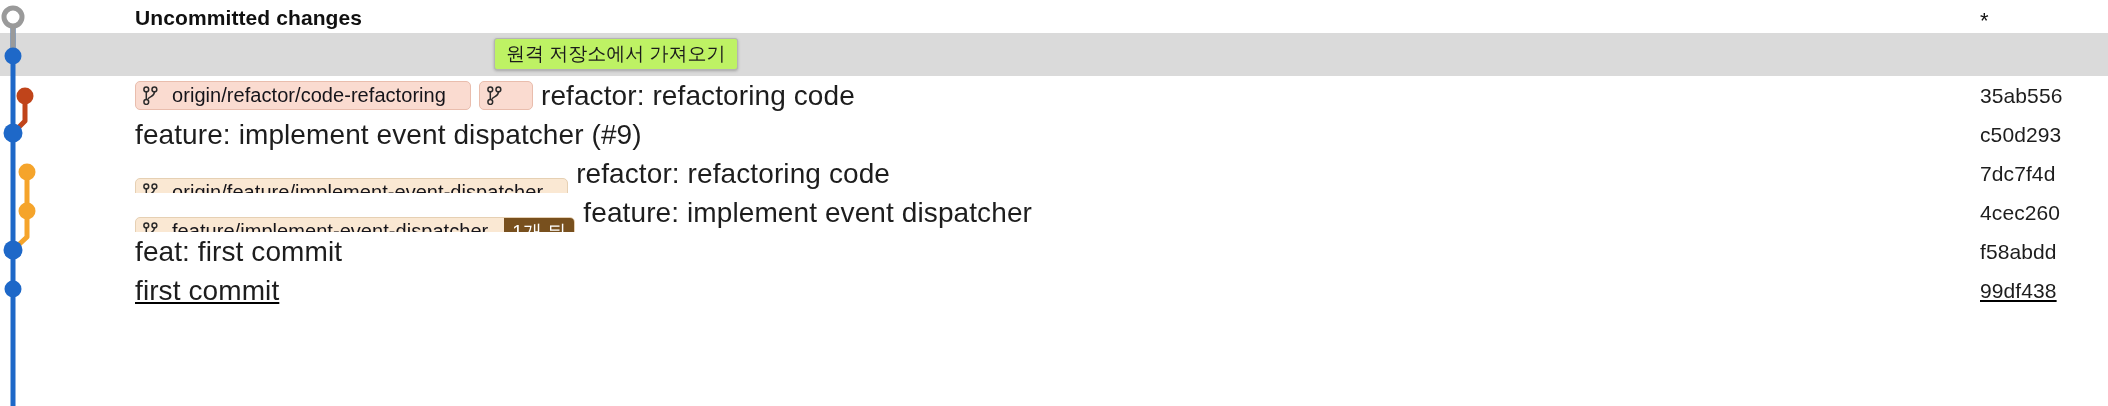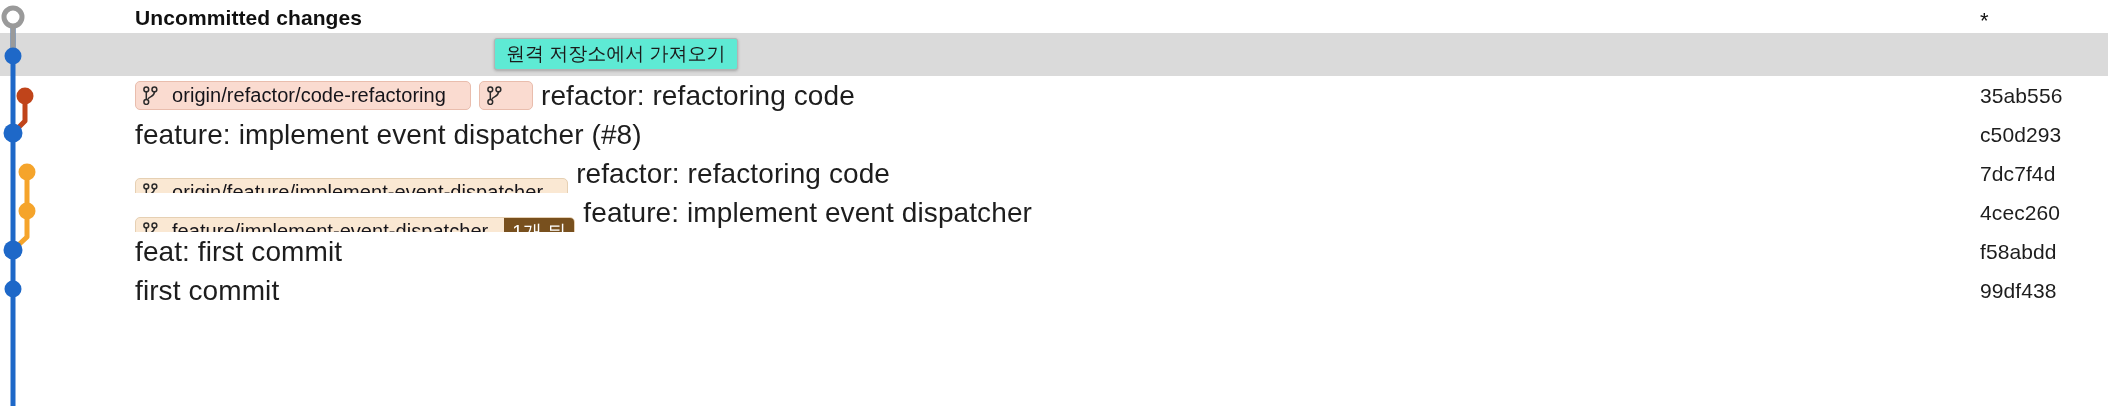--- a/index.html
+++ b/index.html
@@ -118,21 +118,21 @@
 
   
   #tooltip {
     position: absolute;
     left: 494px;
     top: 38px;
     height: 32px;
     display: flex;
     align-items: center;
     padding: 0 11px;
-    background: #5eead4;
+    background: #bef264;
     border: 1px solid #b4b4b4;
     border-radius: 3px;
     font-size: 19px;
     color: #1b1b1b;
     white-space: nowrap;
     box-shadow: 0 1px 3px rgba(0,0,0,.25);
     z-index: 50;
   }
 
   
@@ -240,21 +240,21 @@
           </span>
           <span class="commit-msg">refactor: refactoring code</span>
         </div>
         <div class="hash-col">
           <span>35ab556</span>
         </div>
       </div>
       <div class="row" style="top: 115px;">
         <div class="graph-col"></div>
         <div class="msg-col">
-          <span class="commit-msg">feature: implement event dispatcher (#8)</span>
+          <span class="commit-msg">feature: implement event dispatcher (#9)</span>
         </div>
         <div class="hash-col">
           <span>c50d293</span>
         </div>
       </div>
       <div class="row" style="top: 154px;">
         <div class="graph-col"></div>
         <div class="msg-col">
           <span class="chip orange">
             <span class="ico">
@@ -298,21 +298,21 @@
       </div>
       <div class="row" style="top: 232px;">
         <div class="graph-col"></div>
         <div class="msg-col">
           <span class="commit-msg">feat: first commit</span>
         </div>
         <div class="hash-col">
           <span>f58abdd</span>
         </div>
       </div>
-      <div class="row" style="top: 271px;">
+      <div class="row" style="top: 271px; text-decoration: underline;">
         <div class="graph-col"></div>
         <div class="msg-col">
           <span class="commit-msg">first commit</span>
         </div>
         <div class="hash-col">
           <span>99df438</span>
         </div>
       </div>
     </div>
 

